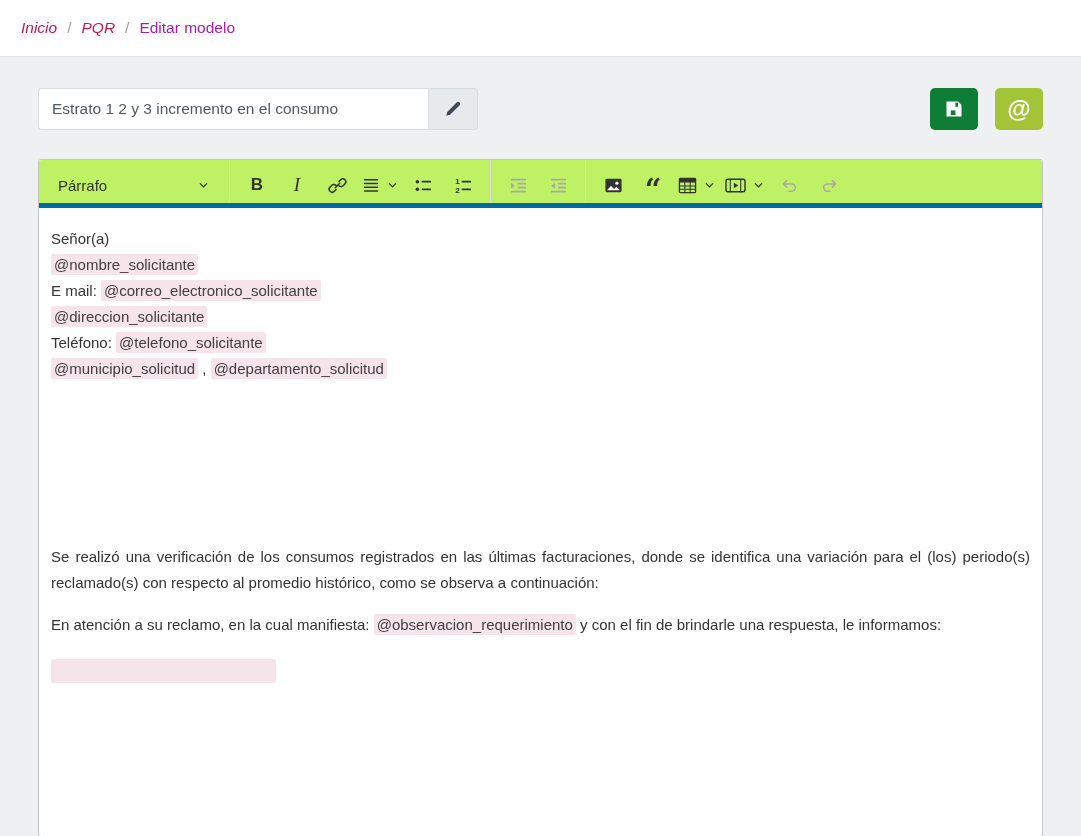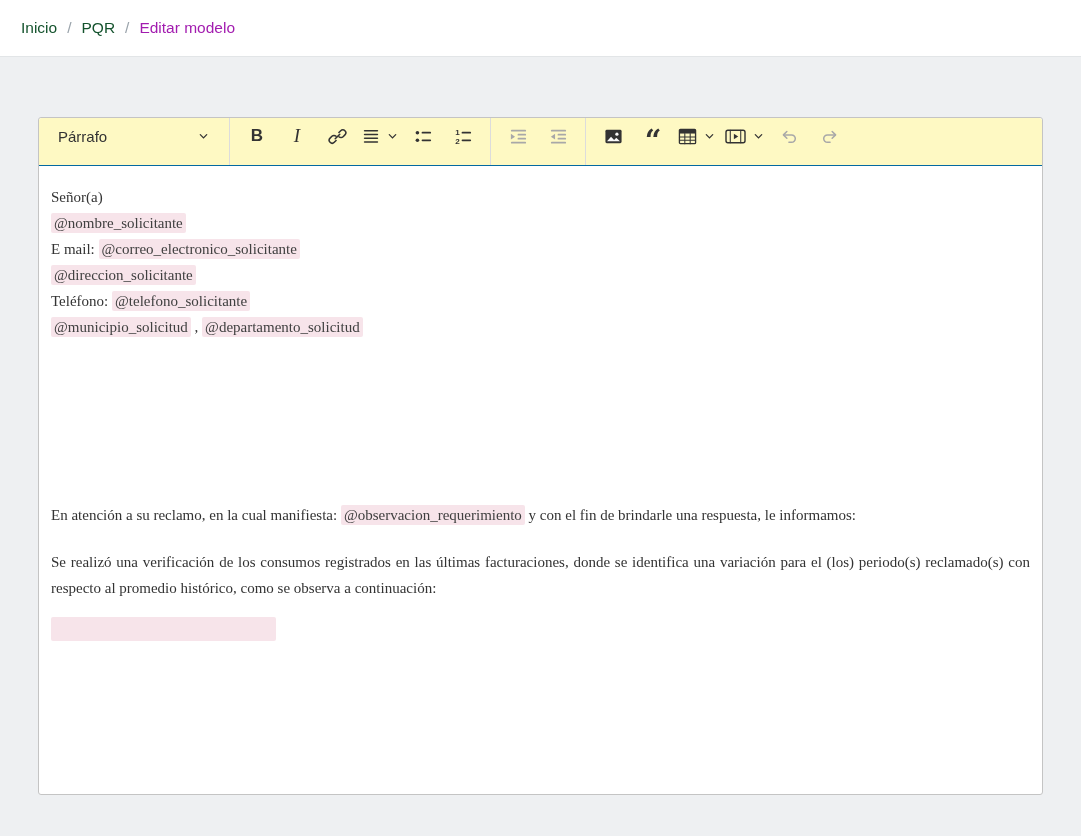--- a/index.html
+++ b/index.html
@@ -9,21 +9,21 @@
     background:#eef0f2;
     font-family:"Liberation Sans", sans-serif;
     color:#333;
   }
   
   .topbar {
     height:57px; background:#fff; border-bottom:1px solid #e2e5e7;
     display:flex; align-items:center; padding:0 21px;
   }
   .crumb { display:flex; align-items:center; gap:10px; font-size:15.5px; }
-  .crumb .lnk { color:#14532d; cursor:pointer; }
+  .crumb .lnk { color:#be185d; cursor:pointer;font-style:italic; }
   .crumb .sep { color:#9aa3ab; }
   .crumb .cur { color:#a21caf; }
 
   
   .main { padding:31px 38px 0; }
   .row1 { display:flex; justify-content:space-between; align-items:center; }
   .titlegroup { display:flex; height:42px; }
   input.title {
     width:390px; height:42px; border:1px solid #d9dde0; border-right:none;
     border-radius:4px 0 0 4px; padding:0 13px; font-size:15.5px; color:#4f5962;
@@ -41,63 +41,87 @@
   }
   .btn.save { background:#0e7e37; }
   .btn.at   { background:#a3c437; color:#fff; font-size:24px; font-weight:bold; line-height:1; }
 
   
   .editor {
     margin-top:29px; width:1005px; background:#fff;
     border:1px solid #c4c4c4; border-radius:3px;
   }
   .toolbar {
-    height:48px; background:#fef9c3; border-bottom:1px solid #0369a1;
-    border-radius:3px 3px 0 0; display:flex; align-items:flex-start; padding:0 6px;
+    height:48px; background:#bef264; border-bottom:5px solid #0369a1;
+    border-radius:3px 3px 0 0; display:flex; align-items:flex-end; padding:0 6px;
   }
   .tb-btn {
     display:flex; align-items:center; justify-content:center;
     background:none; border:none; height:36px; min-width:38px; padding:0 4px;
     margin:0 1px; border-radius:2px; color:#333; cursor:pointer; font-family:inherit;
   }
   .tb-btn.disabled { color:#a8a8a8; cursor:default; }
   .tb-heading { width:175px; justify-content:space-between; padding:0 12px; font-size:15px; color:#333; }
   .tb-sep { width:1px; background:#dcdcdc; align-self:stretch; margin:0 7px; }
   .tb-chev { display:flex; margin-left:7px; }
   .tb-ic { display:flex; align-items:center; }
   .g-bold   { font-size:17px; font-weight:800; }
   .g-italic { font-family:"Liberation Serif", serif; font-style:italic; font-size:19px; font-weight:500; }
   .g-quote  { font-family:"DejaVu Serif", serif; font-size:29px; font-weight:bold;
               display:inline-block; transform:translateY(6px); line-height:0.6; }
 
   .content {
     padding:18px 12px; font-size:15px; line-height:26px; color:#333;
     height:628px; overflow:hidden; cursor:text;
   }
-  .content p { margin:0 0 21px;font-family:Liberation Serif, serif; }
+  .content p { margin:0 0 21px; }
   .content p.tight { margin-bottom:16px; }
   .content p.just { text-align:justify; }
   .token { background:#f7e4ea; color:#404040; padding:2px 3px; border-radius:2px; }
   .token.bar { display:inline-block; height:24px; padding:0; vertical-align:top; }
   .ind { display:inline-block; }
 </style>
 </head>
 <body>
 
 <div class="topbar">
   <div class="crumb">
     <span class="lnk">Inicio</span>
     <span class="sep">/</span>
     <span class="lnk">PQR</span>
     <span class="sep">/</span>
     <span class="cur">Editar modelo</span>
   </div>
 </div>
 
 <div class="main">
+  <div class="row1">
+    <div class="titlegroup">
+      <input class="title" type="text" value="Estrato 1 2 y 3 incremento en el consumo" style="">
+      <button class="editbtn">
+        <span class="tb-ic">
+          <svg width="18" height="18" viewBox="0 0 20 20">
+              <path d="M2.6 17.4l1-4.1L14.3 2.6a1.9 1.9 0 0 1 2.7 0l.4.4a1.9 1.9 0 0 1 0 2.7L6.7 16.4z" fill="#3e4a55"></path>
+            </svg>
+        </span>
+      </button>
+    </div>
+    <div class="actions">
+      <button class="btn save">
+        <span class="tb-ic">
+          <svg width="22" height="22" viewBox="0 0 22 22">
+            <path d="M3.5 3.5h11.6l3.4 3.4v11.6H3.5z" fill="#fff"></path>
+            <rect x="7.8" y="12.4" width="4.6" height="4.6" fill="#0e7e37"></rect>
+            <rect x="12.4" y="4.6" width="2.6" height="4.2" fill="#0e7e37"></rect>
+          </svg>
+        </span>
+      </button>
+      <button class="btn at">@</button>
+    </div>
+  </div>
 
   <div class="editor">
     <div class="toolbar">
         <button class="tb-btn tb-heading">
           <span>Párrafo</span>
           <span class="tb-chev">
             <svg width="11" height="11" viewBox="0 0 12 12">
               <path d="M2.5 4l3.5 3.5L9.5 4" stroke="currentColor" fill="none" stroke-linecap="round" stroke-width="1.4"></path>
             </svg>
           </span>
@@ -250,18 +274,18 @@
               </g>
             </svg>
           </span>
         </button>
       </div>
     <div class="content">
         <p>Señor(a)<br><span class="token">@nombre_solicitante</span><br>E mail: <span class="token">@correo_electronico_solicitante</span><br><span class="token">@direccion_solicitante</span><br>Teléfono: <span class="token">@telefono_solicitante</span><br><span class="token">@municipio_solicitud</span> , <span class="token">@departamento_solicitud</span></p>
         <p>&nbsp;</p>
         <p>&nbsp;</p>
         <p>&nbsp;</p>
+        <p class="just tight">Se realizó una verificación de los consumos registrados en las últimas facturaciones, donde se identifica una variación para el (los) periodo(s) reclamado(s) con respecto al promedio histórico, como se observa a continuación:</p>
         <p class="just">En atención a su reclamo, en la cual manifiesta: <span class="token">@observacion_requerimiento</span> y con el fin de brindarle una respuesta, le informamos:</p>
-        <p class="just tight">Se realizó una verificación de los consumos registrados en las últimas facturaciones, donde se identifica una variación para el (los) periodo(s) reclamado(s) con respecto al promedio histórico, como se observa a continuación:</p>
         <p><span class="token bar" style="width: 225px;">&nbsp;</span></p>
       </div>
   </div>
 </div>
 
 </body></html>

